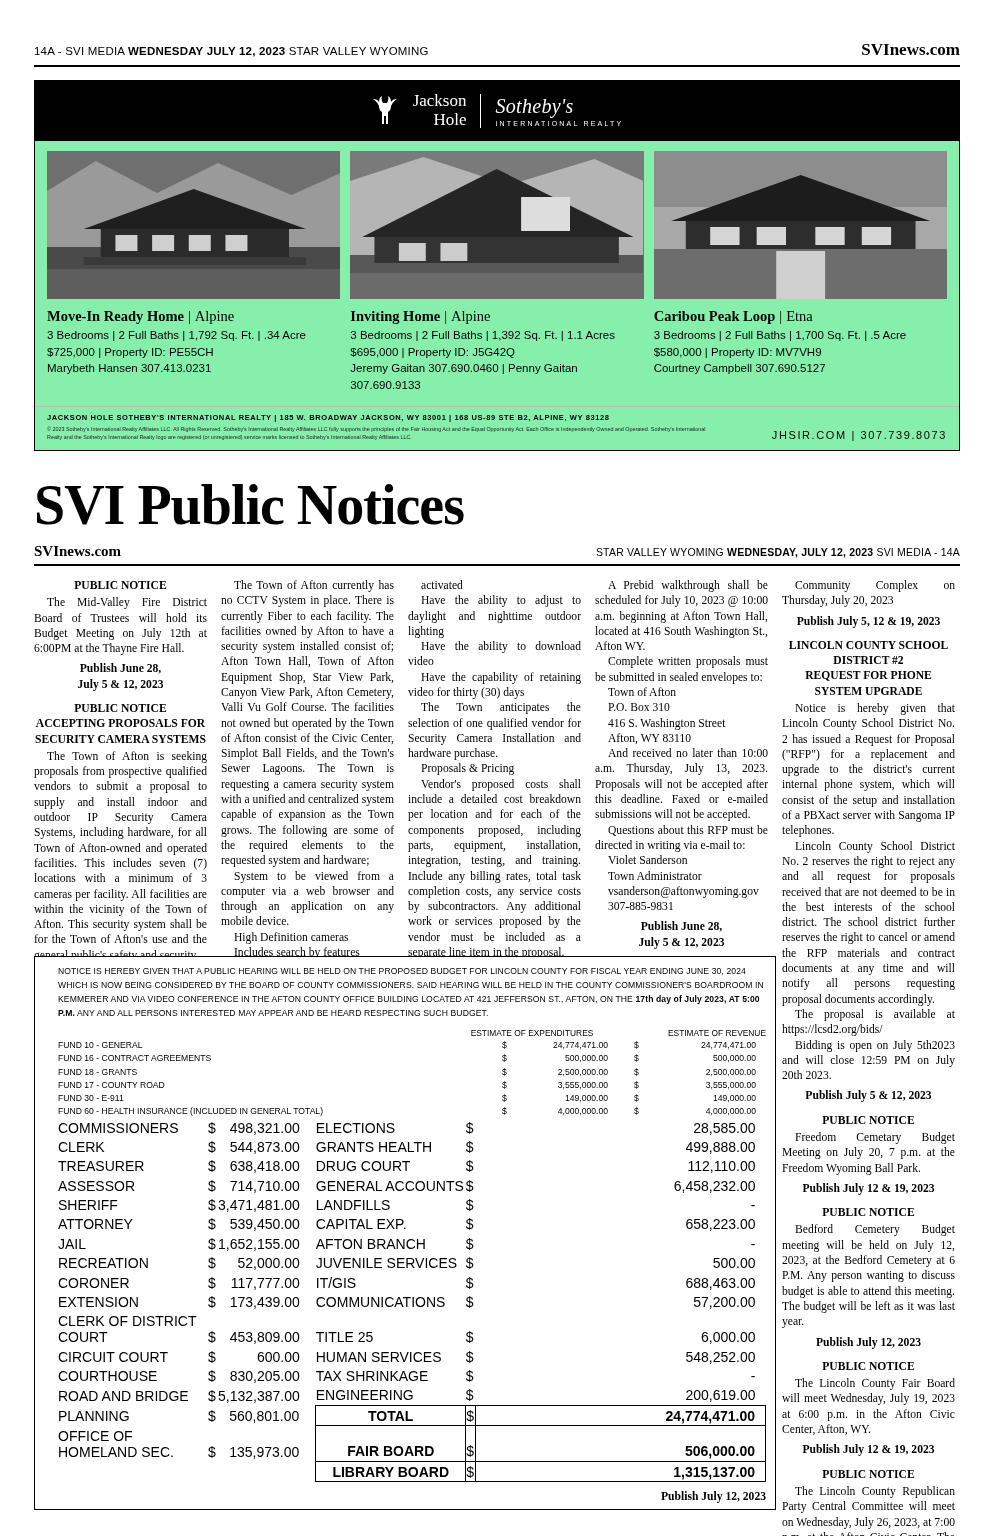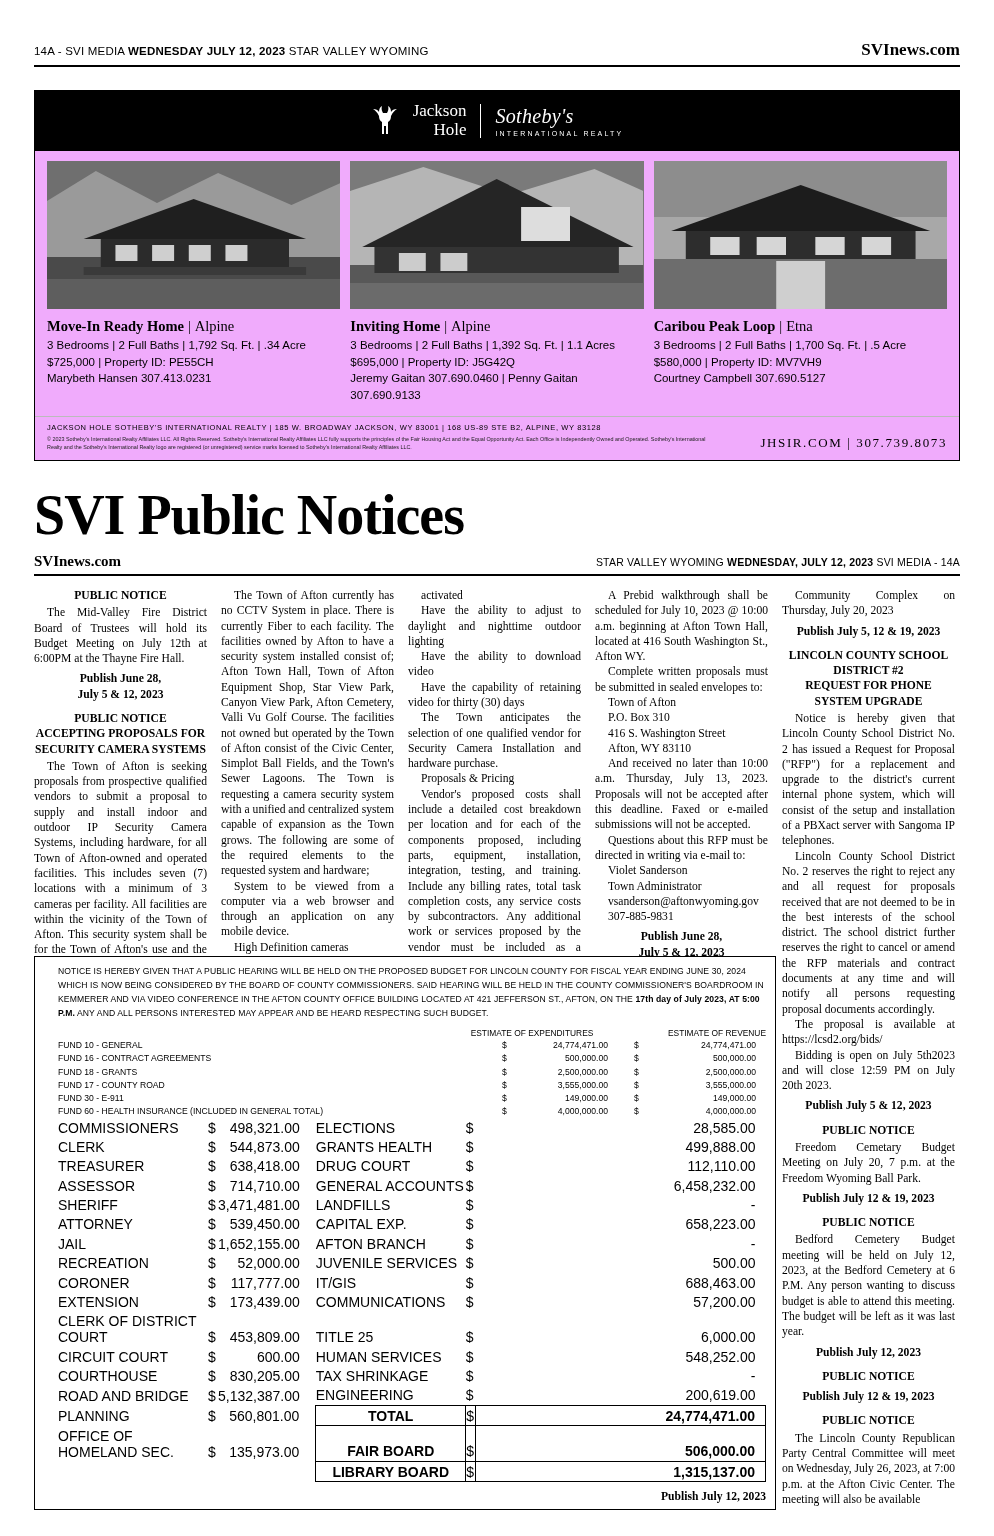--- a/index.html
+++ b/index.html
@@ -20,23 +20,23 @@
     padding-top: 40px;
     font-family: "Liberation Sans", sans-serif;
   }
   .mast-left { font-size: 11.5px; letter-spacing: .2px; }
   .mast-left .bold { font-weight: bold; }
   .mast-right { font-family: "Liberation Serif", serif; font-weight: bold; font-size: 17px; }
   .mast-rule { border-top: 2px solid #000; margin-top: 5px; }
 
   
   .ad {
-    margin-top: 23px;
+    margin-top: 13px;
     border: 1px solid #000;
-    background: #f0abfc;
+    background: #86efac;
     padding: 0;
   }
   .ad-header {
     background: #000; color: #fff;
     height: 60px;
     display: flex; align-items: center; justify-content: center;
   }
   .ad-logo { display: flex; align-items: center; gap: 14px; }
   .moose { width: 28px; height: 34px; position: relative; }
   .jh-text { font-family: "Liberation Serif", serif; font-size: 17px; line-height: 1.1; text-align: right; }
@@ -49,23 +49,23 @@
   .listing { flex: 1; }
   .photo { width: 100%; height: 148px; position: relative; overflow: hidden; background: #5c5c5c; }
   .photo .sky { position:absolute; inset:0; background: linear-gradient(#c9c9c9, #8f8f8f); }
   .listing-title { margin-top: 9px; font-size: 14.5px; }
   .listing-title b { font-weight: bold; }
   .listing-title .sep { margin: 0 4px; }
   .listing-meta { font-size: 11.5px; line-height: 1.45; margin-top: 2px; font-family: "Liberation Sans", sans-serif; }
 
   .ad-footer { margin-top: 12px; border-top: 1px solid #bbb; padding: 6px 12px 9px 12px; display:flex; justify-content: space-between; align-items:flex-end; }
   .ad-fine { font-family: "Liberation Sans", sans-serif; max-width: 660px; }
-  .ad-fine .l1 { font-size: 7.5px; letter-spacing: .6px; font-weight: normal; }
+  .ad-fine .l1 { font-size: 7.5px; letter-spacing: .6px; font-weight: bold; }
   .ad-fine .l2 { font-size: 5.4px; line-height: 1.5; color: #222; margin-top: 3px; }
-  .ad-phone { font-family: Liberation Serif, serif; font-size: 13px; letter-spacing: 1.6px; white-space: nowrap; }
+  .ad-phone { font-family: Liberation Sans, sans-serif; font-size: 11px; letter-spacing: 1.6px; white-space: nowrap; }
 
   
   .banner { margin-top: 26px; position: relative; }
   .banner-title { font-size: 56px; font-weight: bold; letter-spacing: -1px; line-height: 1; }
   .banner-sub { display:flex; justify-content: space-between; align-items: baseline; margin-top: 10px; }
   .banner-sub .left { font-family: "Liberation Serif", serif; font-weight: bold; font-size: 15px; }
   .banner-sub .right { font-family: "Liberation Sans", sans-serif; font-size: 10.5px; letter-spacing: .2px; }
   .banner-rule { border-top: 2px solid #000; margin-top: 4px; }
 
   
@@ -297,20 +297,21 @@
         <div class="ind">The proposal is available at https://lcsd2.org/bids/</div>
         <div class="ind">Bidding is open on July 5th2023 and will close 12:59 PM on July 20th 2023.</div>
         <div class="pub">Publish July 5 &amp; 12, 2023</div>
         <div class="hd">PUBLIC NOTICE</div>
         <div class="ind">Freedom Cemetary Budget Meeting on July 20, 7 p.m. at the Freedom Wyoming Ball Park.</div>
         <div class="pub">Publish July 12 &amp; 19, 2023</div>
         <div class="hd">PUBLIC NOTICE</div>
         <div class="ind">Bedford Cemetery Budget meeting will be held on July 12, 2023, at the Bedford Cemetery at 6 P.M. Any person wanting to discuss budget is able to attend this meeting. The budget will be left as it was last year.</div>
         <div class="pub">Publish July 12, 2023</div>
         <div class="hd">PUBLIC NOTICE</div>
+        <div class="ind">The Lincoln County Fair Board will meet Wednesday, July 19, 2023 at 6:00 p.m. in the Afton Civic Center, Afton, WY.</div>
         <div class="pub">Publish July 12 &amp; 19, 2023</div>
         <div class="hd">PUBLIC NOTICE</div>
         <div class="ind">The Lincoln County Republican Party Central Committee will meet on Wednesday, July 26, 2023, at 7:00 p.m. at the Afton Civic Center. The meeting will also be available</div>
       </div>
   </div>
 
   <div class="budget">
     <div class="intro"><span>NOTICE IS HEREBY GIVEN THAT A PUBLIC HEARING WILL BE HELD ON THE PROPOSED BUDGET FOR LINCOLN COUNTY FOR FISCAL YEAR ENDING JUNE 30, 2024 WHICH IS NOW BEING CONSIDERED BY THE BOARD OF COUNTY COMMISSIONERS.  SAID HEARING WILL BE HELD IN THE COUNTY COMMISSIONER'S BOARDROOM IN KEMMERER AND VIA VIDEO CONFERENCE IN THE AFTON COUNTY OFFICE BUILDING LOCATED AT 421 JEFFERSON ST., AFTON, ON THE </span><span class="b">17th day of July 2023, AT 5:00 P.M.</span><span> ANY AND ALL PERSONS INTERESTED MAY APPEAR AND BE HEARD RESPECTING SUCH BUDGET.</span></div>
 
     <div class="est-head">

